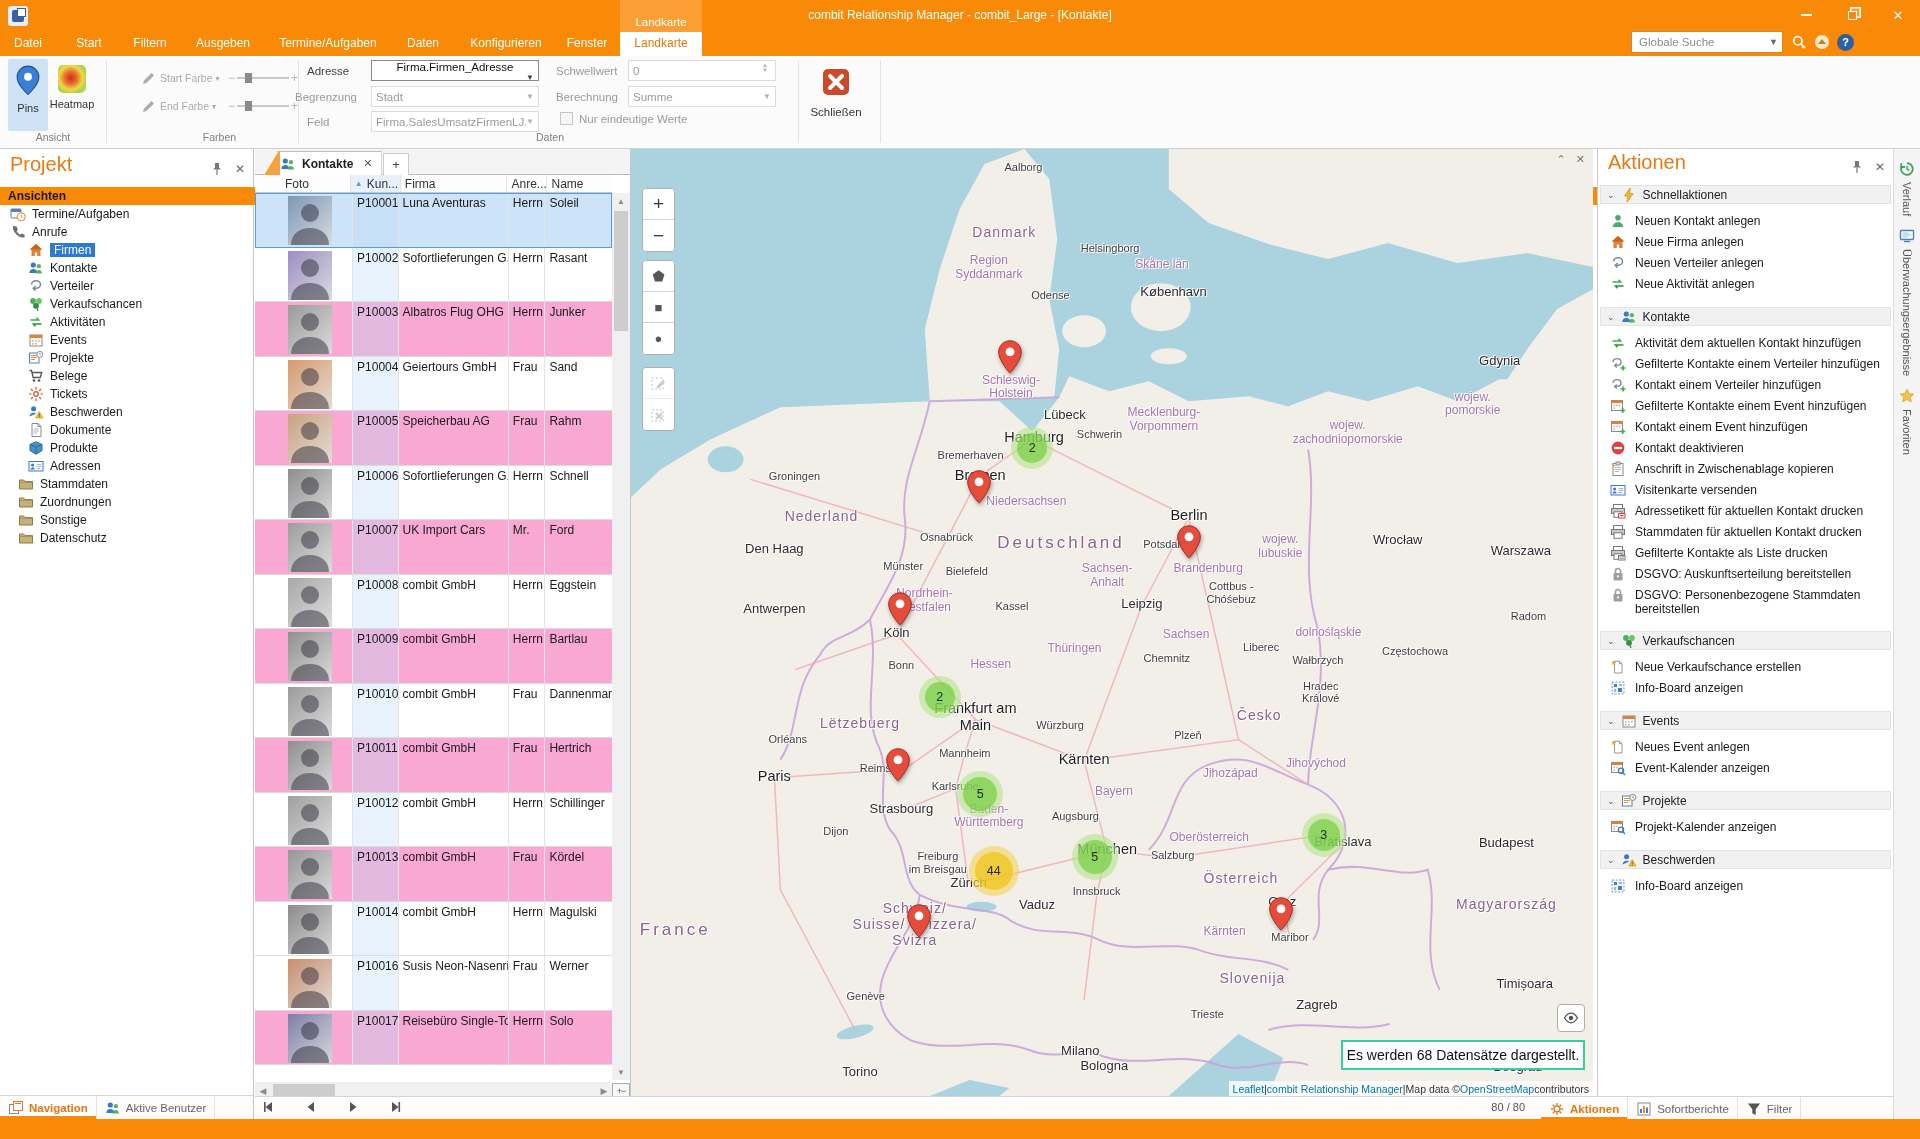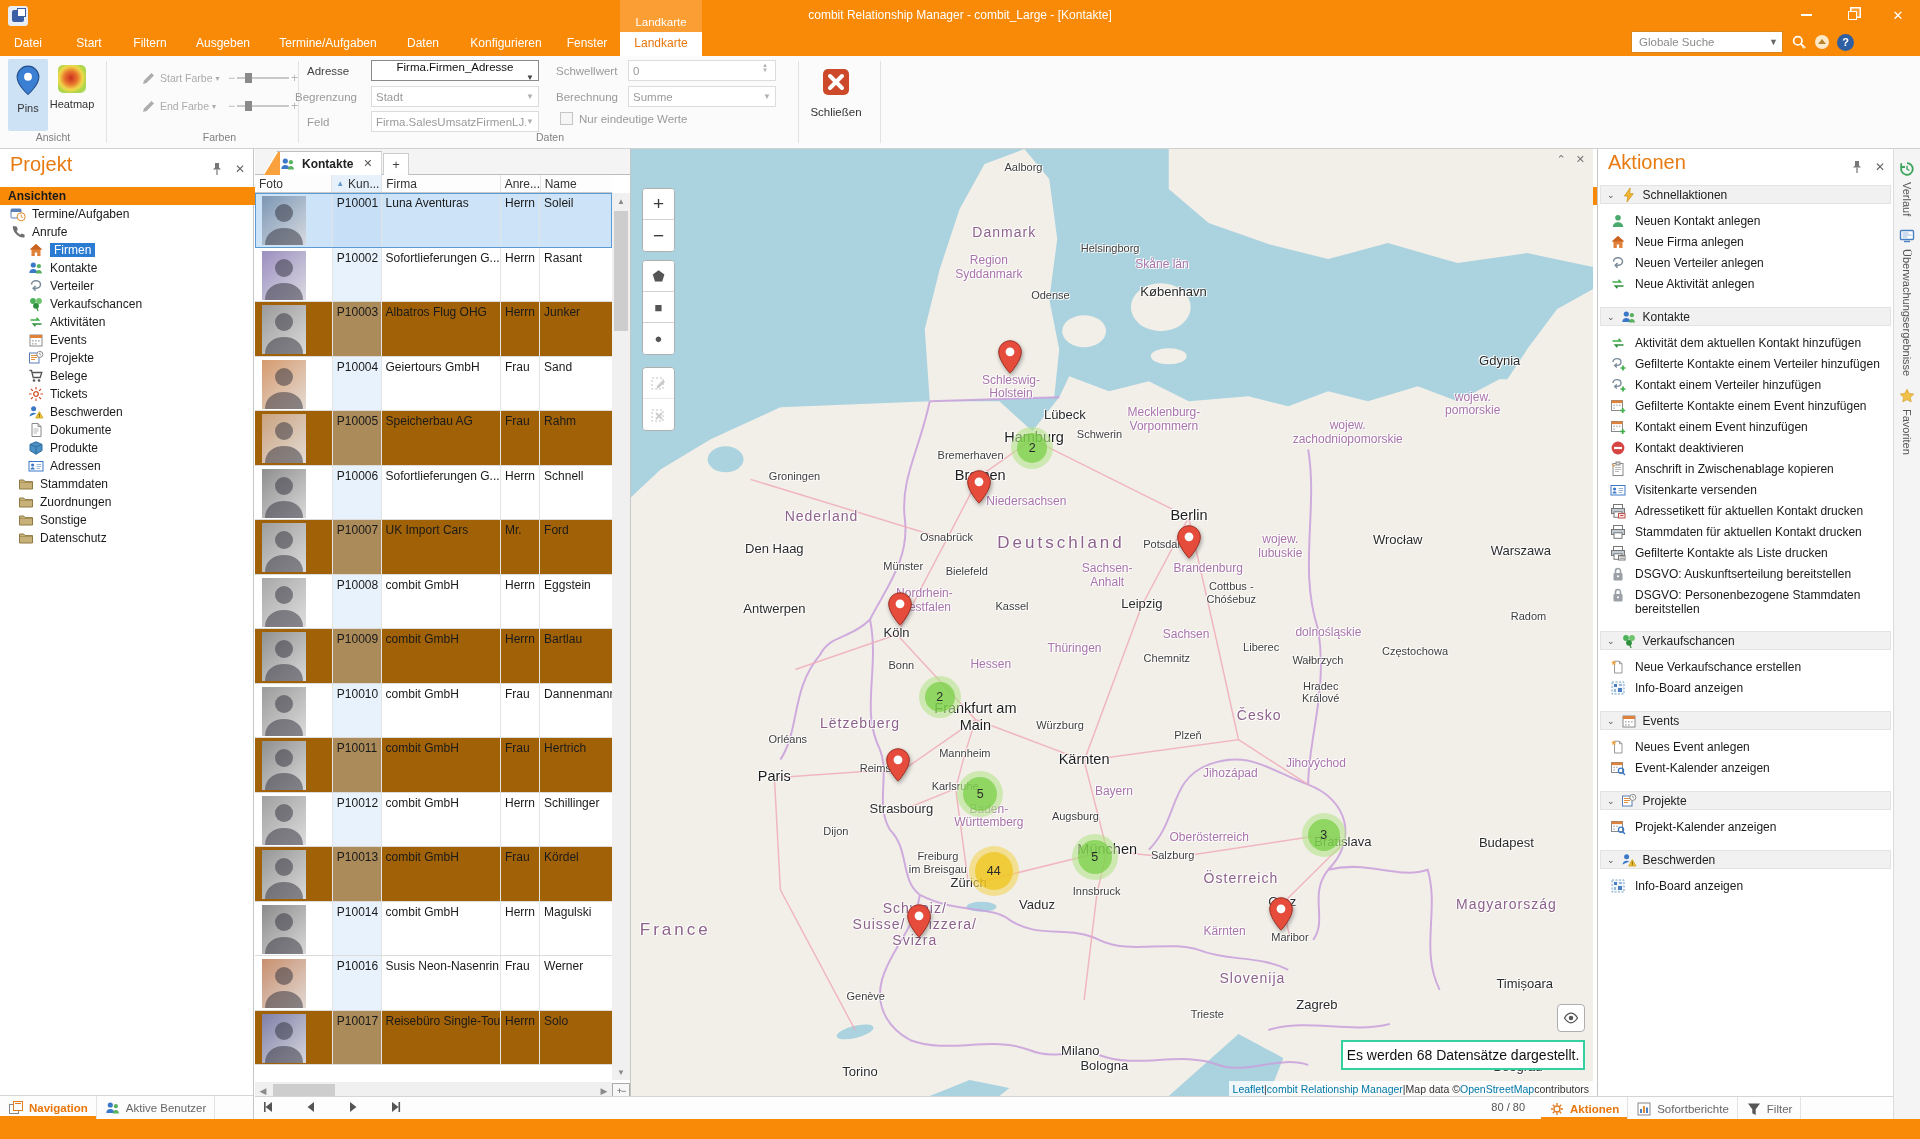--- a/index.html
+++ b/index.html
@@ -82,24 +82,24 @@
   .dtab::before{content:"";position:absolute;left:0;top:0;width:16px;height:100%;background:#f9a13d;
         clip-path:polygon(14px 0,16px 0,16px 100%,0 100%, 0 100%);}
   .dtab .x{font-weight:normal;color:#555;margin-left:4px;font-size:11px;}
   .plus-tab{position:absolute;left:128px;top:4px;width:26px;height:22px;background:#fff;border:1px solid #cdcdcd;border-bottom:none;
         display:flex;align-items:center;justify-content:center;color:#444;font-size:13px;}
   .thead{position:absolute;left:0;top:26px;width:357px;height:18px;display:flex;background:#fdfdfd;
          border-bottom:1px solid #c9c9c9;font-size:12px;color:#333;}
   .th{display:flex;align-items:center;padding:0 4px;border-right:1px solid #e4e4e4;}
   .rows{position:absolute;left:0;top:44px;width:357px;height:887px;overflow:hidden;}
   .row{display:flex;height:54.5px;border-bottom:1px solid #dcdcdc;background:#fff;position:relative;}
-  .row.alt{background:#a16207;}
+  .row.alt{background:#f9a8d4;}
   .row.sel{background:#cde3f7;outline:1px solid #5b9bd5;outline-offset:-1px;z-index:2;}
   .cell{padding:3px 4px;font-size:12px;color:#1a1a1a;border-right:1px solid #e4e4e4;overflow:hidden;white-space:nowrap;}
-  .c-foto{width:80px;}.c-kun{width:50px;background:rgba(190,218,245,.35);}.c-firma{width:123px;}.c-anre{width:40px;}.c-name{width:74px;border-right:none;}
+  .c-foto{width:80px;margin-left:26px;}.c-kun{width:50px;background:rgba(190,218,245,.35);}.c-firma{width:123px;}.c-anre{width:40px;}.c-name{width:74px;border-right:none;}
   .photo{width:44px;height:49px;margin-left:3px;position:relative;overflow:hidden;}
   .vscroll{position:absolute;right:0;top:44px;width:18px;height:887px;background:#f0f0f0;}
   .vscroll .a{position:absolute;left:0;width:18px;height:16px;color:#8a8a8a;font-size:8px;display:flex;align-items:center;justify-content:center;}
   .vscroll .thumb{position:absolute;left:2px;top:18px;width:14px;height:120px;background:#cdcdcd;}
   .hscroll{position:absolute;left:0;top:933px;width:357px;height:17px;background:#f0f0f0;display:flex;align-items:center;}
   .hscroll .a{width:16px;text-align:center;color:#8a8a8a;font-size:9px;}
   .hscroll .thumb{width:62px;height:13px;background:#cdcdcd;margin-left:2px;}
   .hplus{position:absolute;right:0;top:934px;width:18px;height:15px;border:1px solid #aaa;background:#f7f7f7;
          font-size:9px;color:#555;display:flex;align-items:center;justify-content:center;letter-spacing:-1px;}
   

